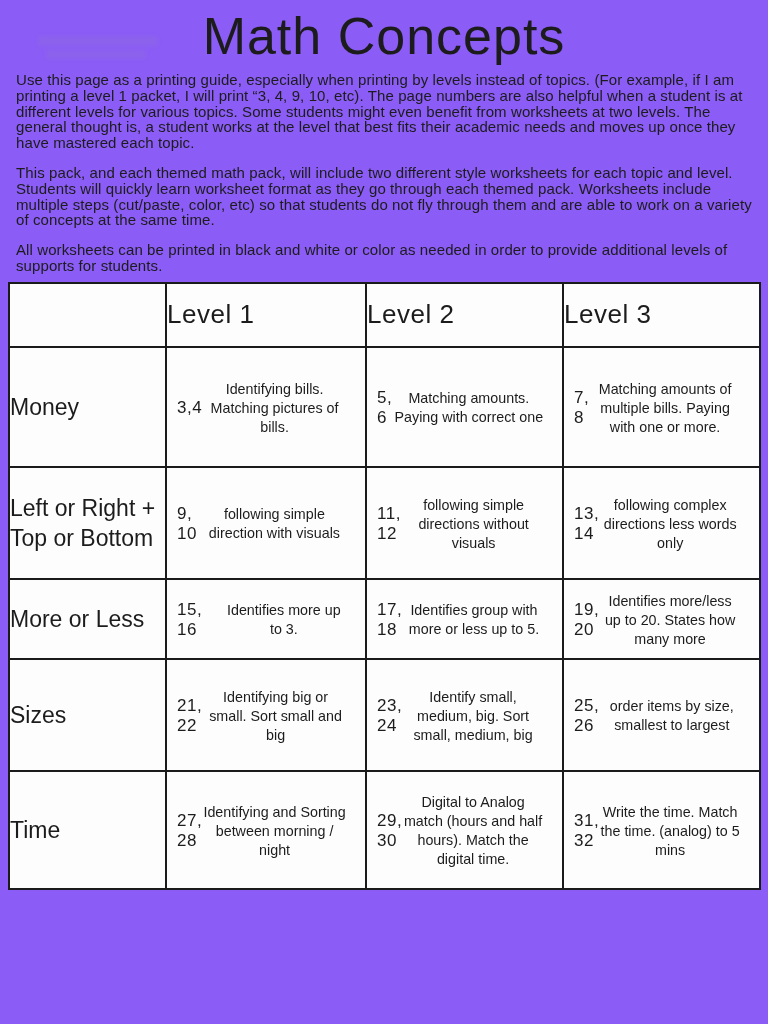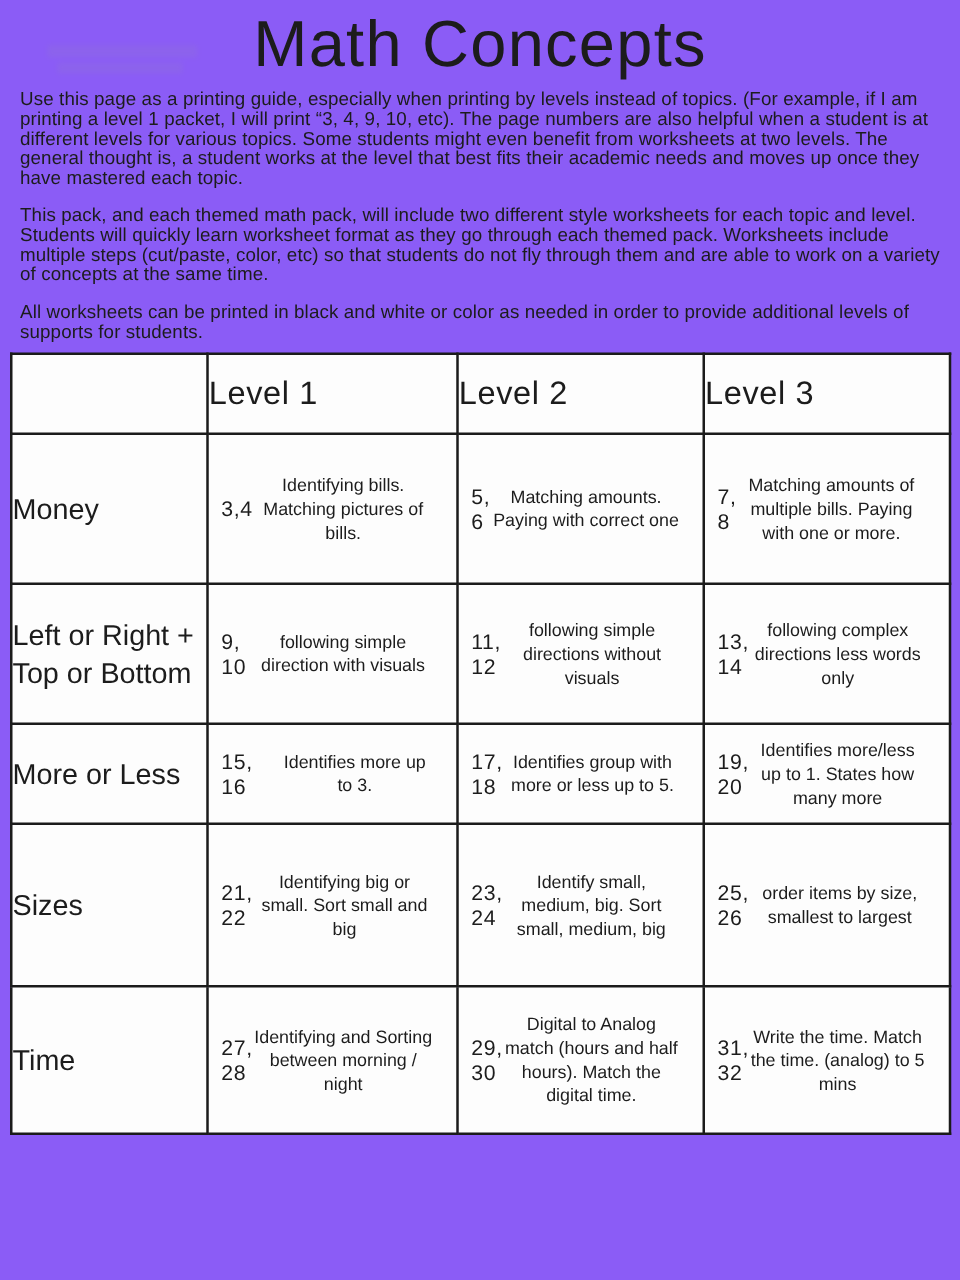--- a/index.html
+++ b/index.html
@@ -171,26 +171,26 @@
       </td>
       <td class="body-cell">
         <div class="cellwrap">
           <div class="pages">17, 18</div>
           <div class="desc">Identifies group with more or less up to 5.</div>
         </div>
       </td>
       <td class="body-cell">
         <div class="cellwrap">
           <div class="pages">19, 20</div>
-          <div class="desc">Identifies more/less up to 1. States how many more</div>
-        </div>
-      </td>
-    </tr>
-
-    <tr style="height:130px">
+          <div class="desc">Identifies more/less up to 20. States how many more</div>
+        </div>
+      </td>
+    </tr>
+
+    <tr style="height:112px">
       <td class="topic">Sizes</td>
       <td class="body-cell">
         <div class="cellwrap">
           <div class="pages">21, 22</div>
           <div class="desc">Identifying big or small. Sort small and big</div>
         </div>
       </td>
       <td class="body-cell">
         <div class="cellwrap">
           <div class="pages">23, 24</div>

